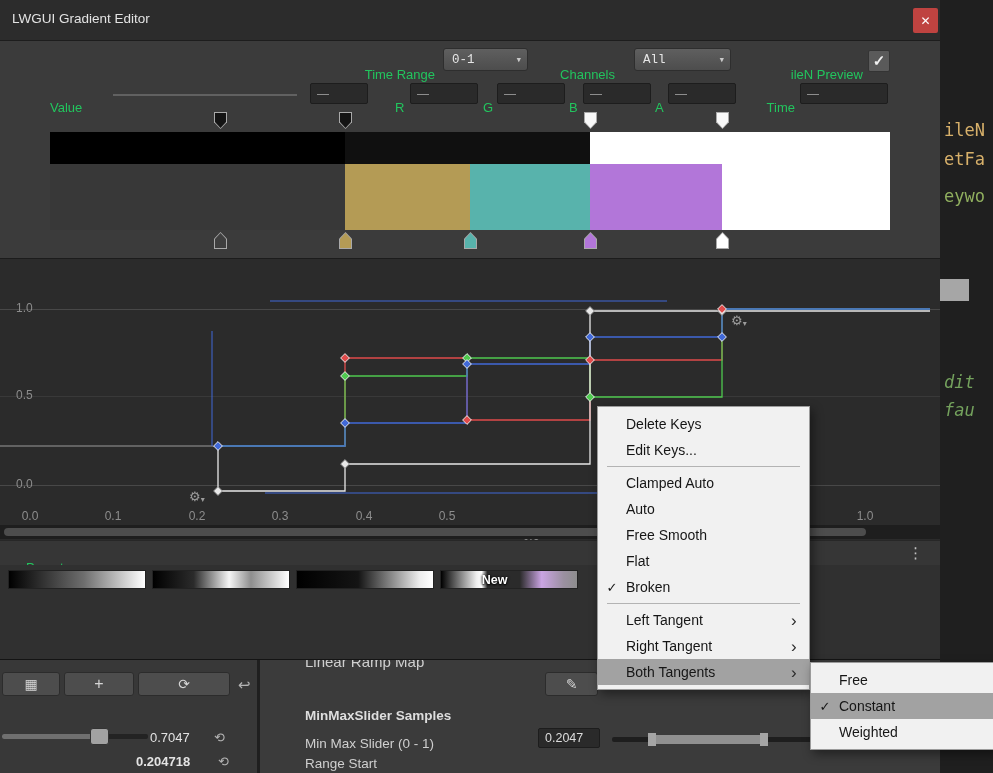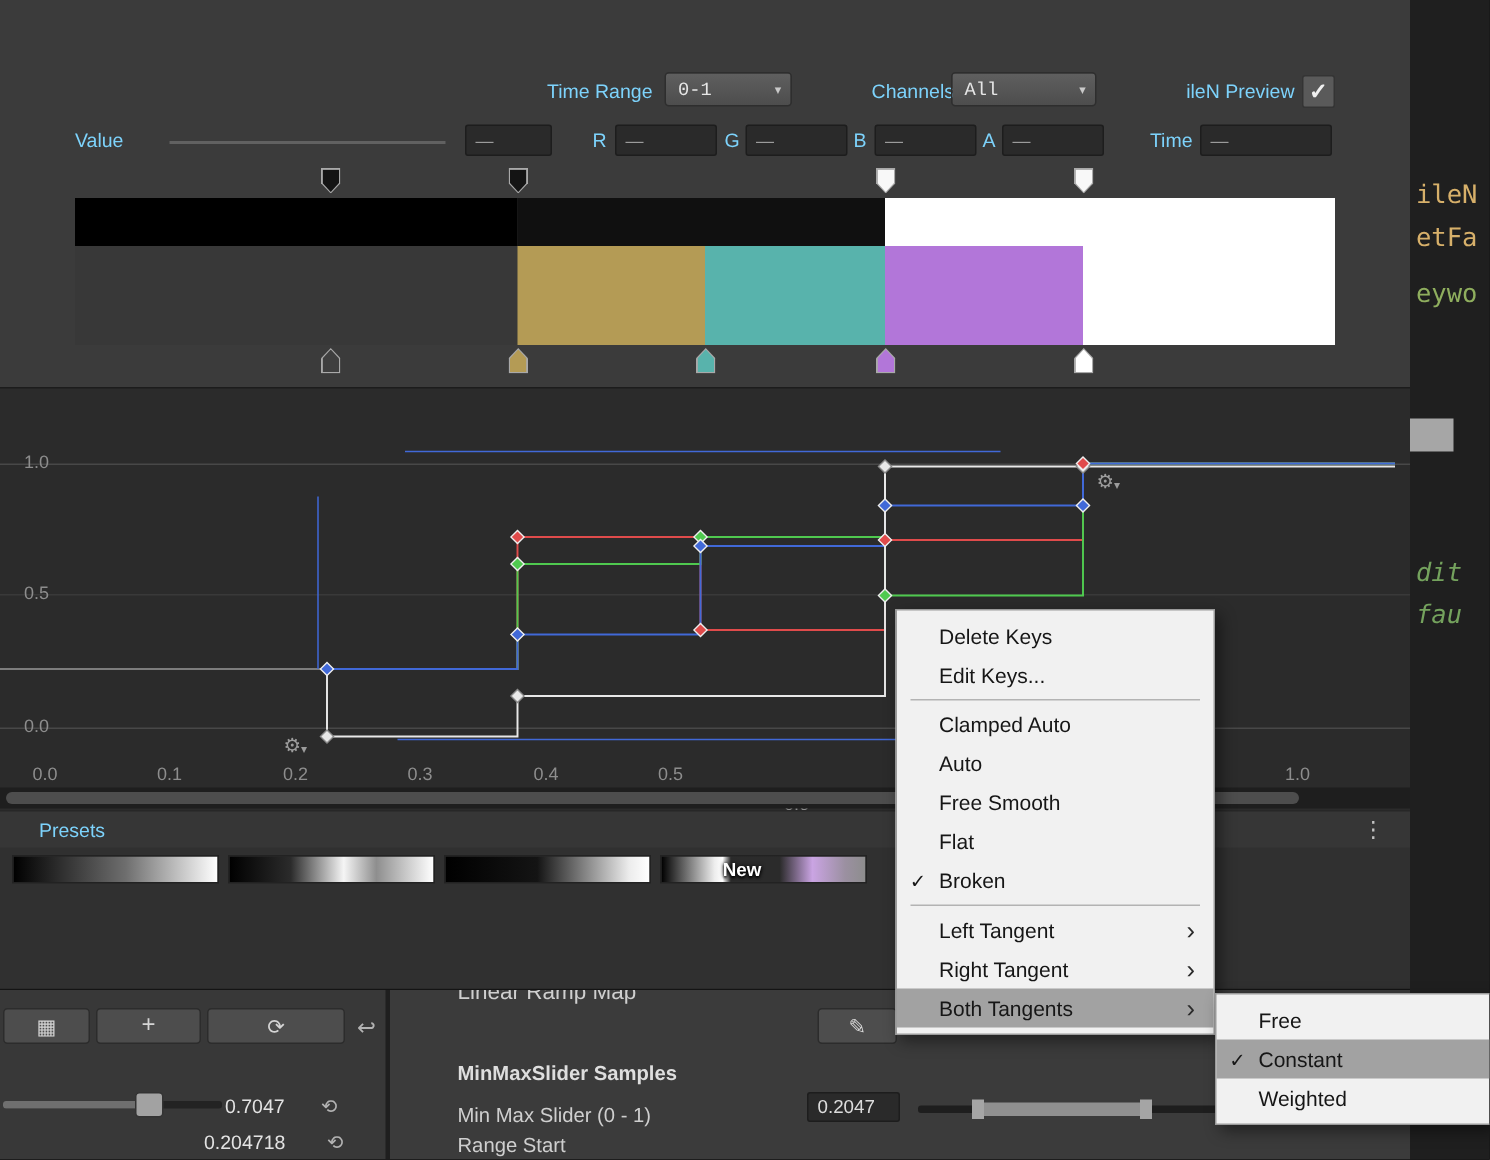--- a/index.html
+++ b/index.html
@@ -6,21 +6,21 @@
   .stage{position:relative;width:993px;height:773px;overflow:hidden;background:#1f1f1f;
          font-family:"Liberation Sans",sans-serif;}
   .abs{position:absolute;}
   
   .win{position:absolute;left:0;top:0;width:940px;height:660px;background:#3b3b3b;
        border-bottom:2px solid #141414;box-sizing:border-box;}
   .titlebar{position:absolute;left:0;top:0;width:940px;height:40px;background:#2c2c2c;border-bottom:1px solid #1d1d1d;}
   .title{position:absolute;left:12px;top:11px;font-size:13.5px;color:#e3e3e3;}
   .closebtn{position:absolute;left:913px;top:8px;width:25px;height:25px;background:#bf4340;border-radius:2px;
             color:#fff;font-size:12px;display:flex;align-items:center;justify-content:center;}
-  .lbl{position:absolute;font-size:13px;color:#7dd3fc;}
+  .lbl{position:absolute;font-size:13px;color:#22c55e;margin-top:14px;}
   .rt{text-align:right;}
   .dropdown{position:absolute;height:23px;background:linear-gradient(#5f5f5f,#4d4d4d);border:1px solid #2e2e2e;
             border-radius:3px;color:#e6e6e6;font-size:12.5px;display:flex;align-items:center;
             padding:0 20px 0 8px;box-sizing:border-box;font-family:Liberation Mono, monospace;}
   .dd-arrow{position:absolute;right:5px;top:4px;font-size:11px;color:#c9c9c9;}
   .checkbox{position:absolute;width:20px;height:20px;background:#5a5a5a;border:1px solid #343434;border-radius:2px;
             color:#f0f0f0;font-size:15px;font-weight:bold;display:flex;align-items:center;justify-content:center;}
   .field{position:absolute;height:21px;background:#2a2a2a;border:1px solid #1d1d1d;border-radius:2px;color:#9b9b9b;
          font-size:12px;display:flex;align-items:center;padding-left:6px;box-sizing:border-box;}
   .sliderline{position:absolute;background:#616161;height:2px;}
@@ -82,27 +82,33 @@
         <span class="codefrag" style="top: 149px; color: rgb(215, 176, 106);">etFa</span>
         <span class="codefrag" style="top: 186px; color: rgb(143, 174, 94);">eywo</span>
         <span class="codefrag" style="top: 372px; color: rgb(116, 162, 93); font-style: italic;">dit</span>
         <span class="codefrag" style="top: 400px; color: rgb(116, 162, 93); font-style: italic;">fau</span>
       </div>
   </div>
   <div class="abs" style="left:940px;top:279px;width:29px;height:22px;background:#a6a6a6;"></div>
 
   <div class="win">
 
+    <div class="titlebar">
+      <span class="title">LWGUI Gradient Editor</span>
+      <div class="closebtn">
+        <span>✕</span>
+      </div>
+    </div>
 
     <span class="lbl rt" style="left:340px;top:53px;width:95px;">Time Range</span>
     <div class="dropdown" style="left:443px;top:48px;width:85px;">
       <span>0-1</span>
       <span class="dd-arrow">▾</span>
     </div>
-    <span class="lbl rt" style="left:548px;top:53px;width:88px;">Channels</span>
+    <span class="lbl rt" style="left:527px;top:53px;width:88px;">Channels</span>
     <div class="dropdown" style="left:634px;top:48px;width:97px;">
       <span>All</span>
       <span class="dd-arrow">▾</span>
     </div>
     <span class="lbl rt" style="left:735px;top:53px;width:128px;">ileN Preview</span>
     <div class="checkbox" style="left:868px;top:50px;">
       <span>✓</span>
     </div>
 
     <span class="lbl" style="left:50px;top:86px;">Value</span>
@@ -258,21 +264,21 @@
     </div>
     <div class="toolbtn" style="left:138px;top:12px;width:92px;">
       <span>⟳</span>
     </div>
     <span class="undoic" style="left:238px;top:16px;font-size:15px;">↩</span>
     <div class="abs" style="left:2px;top:74px;width:146px;height:5px;background:#232323;border-radius:2px;"></div>
     <div class="abs" style="left:2px;top:74px;width:96px;height:5px;background:#6f6f6f;border-radius:2px;"></div>
     <div class="abs" style="left:90px;top:68px;width:17px;height:15px;background:#a2a2a2;border:1px solid #333;border-radius:3px;"></div>
     <span class="numtxt" style="left:150px;top:70px;">0.7047</span>
     <span class="undoic" style="left:214px;top:70px;">⟲</span>
-    <span class="numtxt" style="left:136px;top:94px;">0.204718</span>
+    <span class="numtxt" style="left:136px;top:94px;font-weight:bold;">0.204718</span>
     <span class="undoic" style="left:218px;top:94px;">⟲</span>
   </div>
 
   <div class="panel-inspector">
     <span class="insp-lbl" style="left:45px;top:-7px;font-size:15px;">Linear Ramp Map</span>
     <div class="toolbtn" style="left:285px;top:12px;width:53px;">
       <span>✎</span>
     </div>
     <span class="insp-lbl" style="left:45px;top:48px;font-weight:bold;color:#dedede;">MinMaxSlider Samples</span>
     <span class="insp-lbl" style="left:45px;top:76px;">Min Max Slider (0 - 1)</span>

